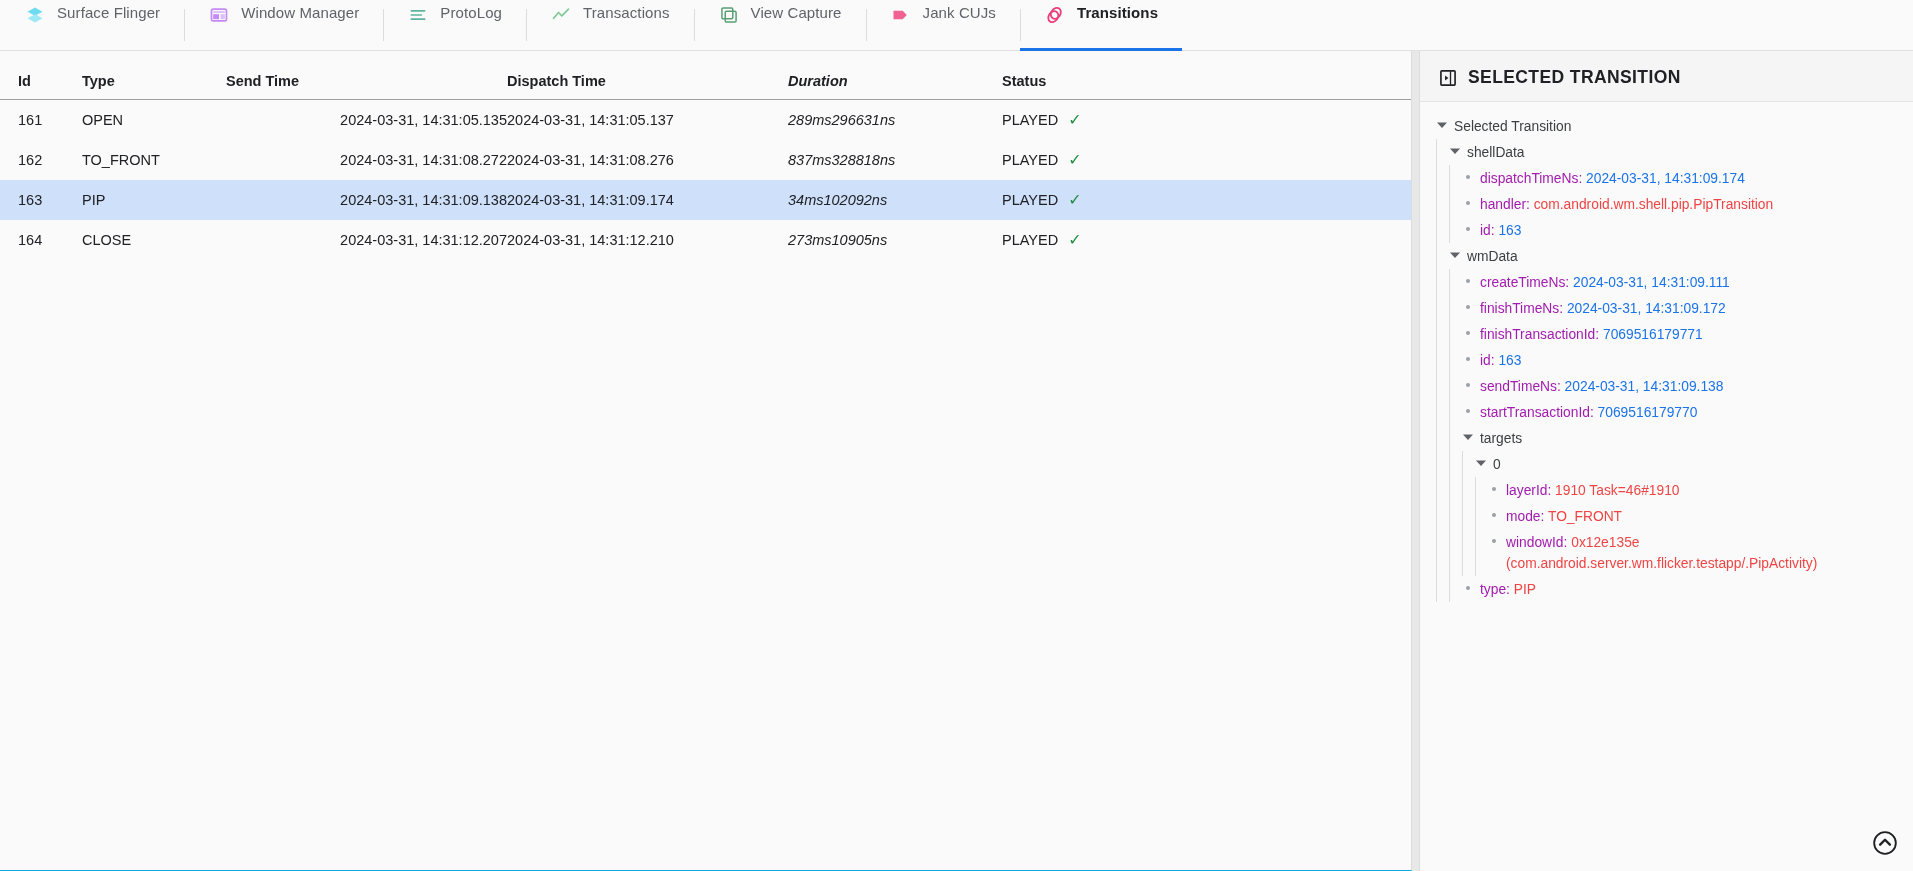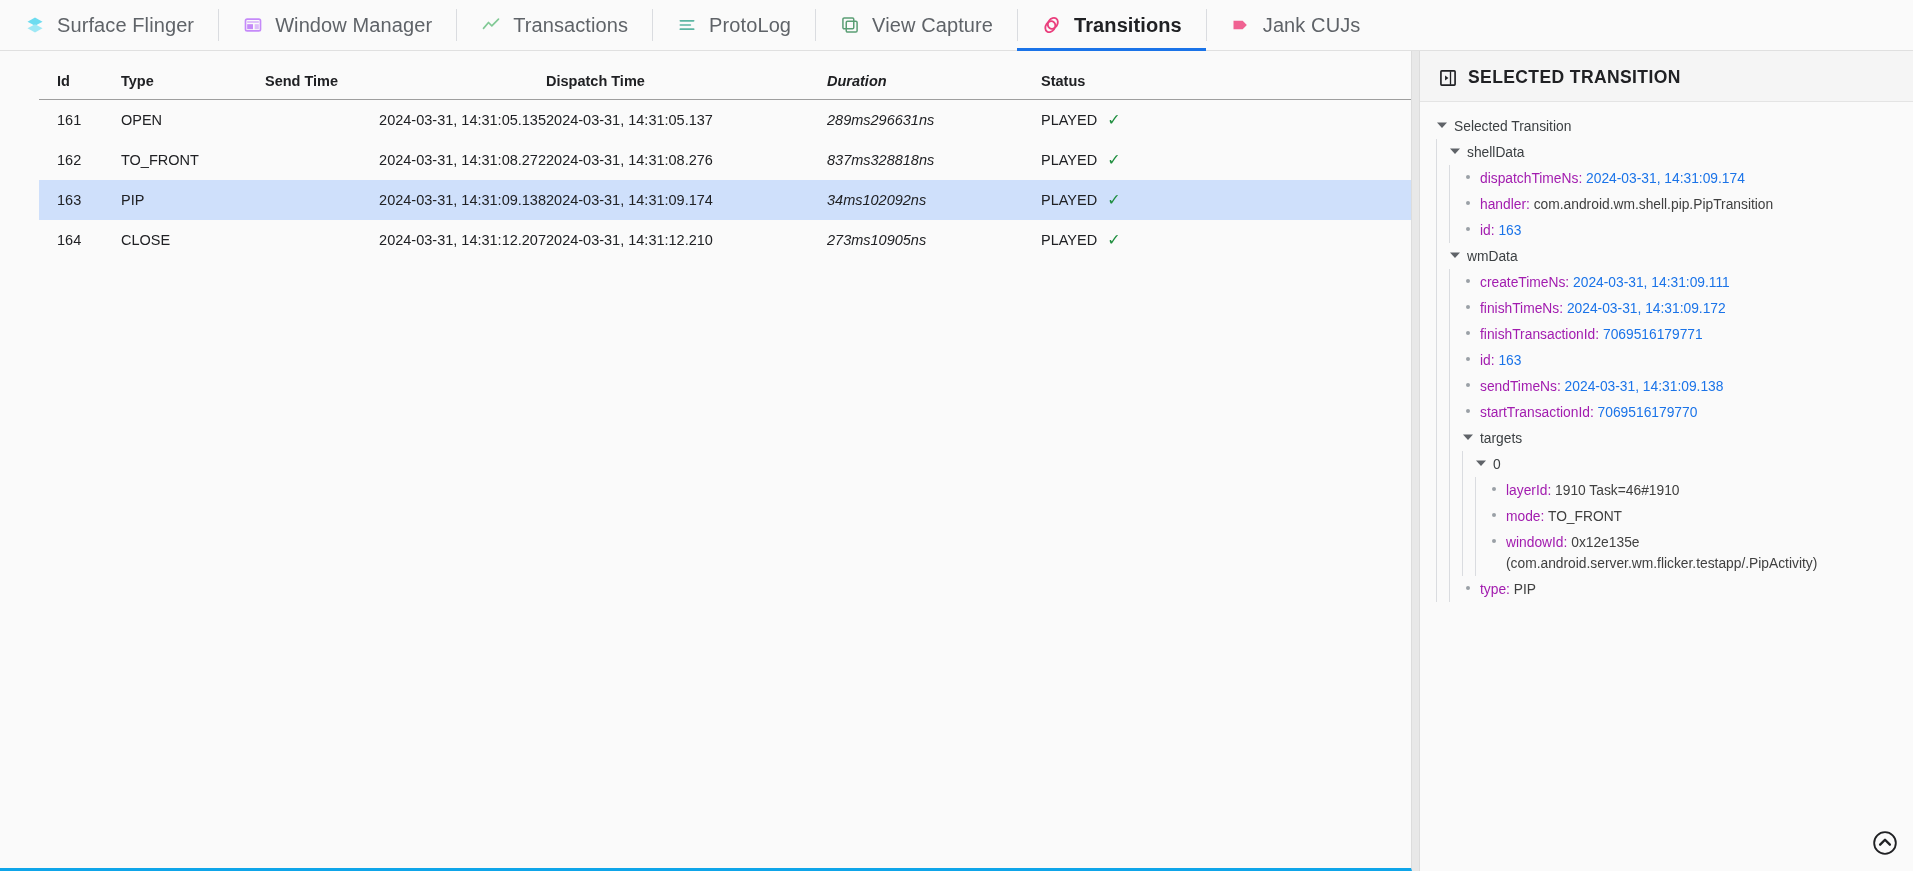--- a/index.html
+++ b/index.html
@@ -23,27 +23,26 @@
     height: 51px;
     min-height: 51px;
     background: #fafafa;
     display: flex;
     align-items: stretch;
     border-bottom: 1px solid #e0e0e0;
     position: relative;
   }
   .tab {
     display: flex;
-    align-items: center;
     gap: 11px;
-    padding: 12px 24px;
+    padding: 4px 24px;
     position: relative;
     cursor: pointer;
     color: #5f6368;
-    font-size: 20px;
+    font-size: 15px;
     letter-spacing: .1px;
     user-select: none;
   }
   .tab + .tab::before {
     content: "";
     position: absolute;
     left: 0; top: 9px; bottom: 9px;
     width: 1px;
     background: #dadce0;
   }
@@ -67,24 +66,23 @@
     flex: 1;
     display: flex;
     align-items: stretch;
     background: #e8e8e8;
     min-height: 0;
   }
   .left-pane {
     width: 1412px;
     background: #fafafa;
     border-right: 1px solid #dcdcdc;
-    border-bottom: 3px solid #0ea5e9;
+    border-bottom: 1px solid #0ea5e9;
     overflow: hidden;
     position: relative;
-    padding-left: 39px;
   }
   .right-pane {
     flex: 1;
     background: #fafafa;
     border-left: 1px solid #dcdcdc;
     margin-left: 7px;
     position: relative;
     overflow: hidden;
   }
 
@@ -179,21 +177,21 @@
     background: #9aa0a6;
   }
   .node-label { color: #3c4043; white-space: nowrap; }
   .children {
     padding-left: 12px;
     border-left: 1px solid #dadce0;
   }
   .kv { display: inline; }
   .k { color: #a21caf; }
   .v-blue { color: #1a73e8; }
-  .v-purple { color: #404040; }
+  .v-purple { color: #ef4444; }
   .leaf-text {
     max-width: 355px;
     white-space: normal;
     word-break: break-word;
   }
 
   
   .fab {
     position: absolute;
     right: 8px; bottom: 8px;
@@ -230,66 +228,66 @@
           <rect x="14" y="11" width="5" height="6" fill="#c58af9" opacity=".55"></rect>
           <rect x="5" y="7.3" width="14" height="2.2" fill="#c58af9" opacity=".55"></rect>
         </svg>
       </span>
       <span>Window Manager</span>
     </div>
 
     <div class="tab">
       <span class="ticon">
         <svg width="20" height="20" viewBox="0 0 24 24">
-          <polyline points="3,16 9,9 13,13 21,5" fill="none" stroke="#81c995" stroke-width="2" stroke-linecap="round" stroke-linejoin="round"></polyline>
-        </svg>
-      </span>
-      <span>Transactions</span>
-    </div>
-
-    <div class="tab">
-      <span class="ticon">
-        <svg width="20" height="20" viewBox="0 0 24 24">
           <g stroke="#5bb5a2" stroke-width="2" stroke-linecap="round">
             <line x1="4" y1="7" x2="20" y2="7"></line>
             <line x1="4" y1="12" x2="16" y2="12"></line>
             <line x1="4" y1="17" x2="20" y2="17"></line>
           </g>
         </svg>
       </span>
       <span>ProtoLog</span>
     </div>
 
     <div class="tab">
       <span class="ticon">
         <svg width="20" height="20" viewBox="0 0 24 24">
+          <polyline points="3,16 9,9 13,13 21,5" fill="none" stroke="#81c995" stroke-width="2" stroke-linecap="round" stroke-linejoin="round"></polyline>
+        </svg>
+      </span>
+      <span>Transactions</span>
+    </div>
+
+    <div class="tab">
+      <span class="ticon">
+        <svg width="20" height="20" viewBox="0 0 24 24">
           <rect x="3.5" y="3.5" width="13" height="13" rx="1.5" fill="none" stroke="#5a9e74" stroke-width="1.8"></rect>
           <rect x="7.5" y="7.5" width="13" height="13" rx="1.5" fill="none" stroke="#5a9e74" stroke-width="1.8"></rect>
         </svg>
       </span>
       <span>View Capture</span>
     </div>
 
+    <div class="tab">
+      <span class="ticon">
+        <svg width="20" height="20" viewBox="0 0 24 24">
+          <path d="M3 7 H14 L19 12 L14 17 H3 Z" fill="#f06292"></path>
+        </svg>
+      </span>
+      <span>Jank CUJs</span>
+    </div>
+
     <div class="tab active">
       <span class="ticon">
         <svg width="20" height="20" viewBox="0 0 24 24">
           <ellipse cx="13" cy="10" rx="5.5" ry="7" fill="none" stroke="#ea3f7d" stroke-width="2.2" transform="rotate(35 13 10)"></ellipse>
           <ellipse cx="10" cy="14" rx="5.5" ry="7" fill="none" stroke="#ea3f7d" stroke-width="2.2" transform="rotate(35 10 14)"></ellipse>
         </svg>
       </span>
       <span>Transitions</span>
-    </div>
-
-    <div class="tab">
-      <span class="ticon">
-        <svg width="20" height="20" viewBox="0 0 24 24">
-          <path d="M3 7 H14 L19 12 L14 17 H3 Z" fill="#f06292"></path>
-        </svg>
-      </span>
-      <span>Jank CUJs</span>
     </div>
 
   </div>
 
   <div class="body">
 
     <div class="left-pane">
       <table class="tx-table">
         <thead>
           <tr>

